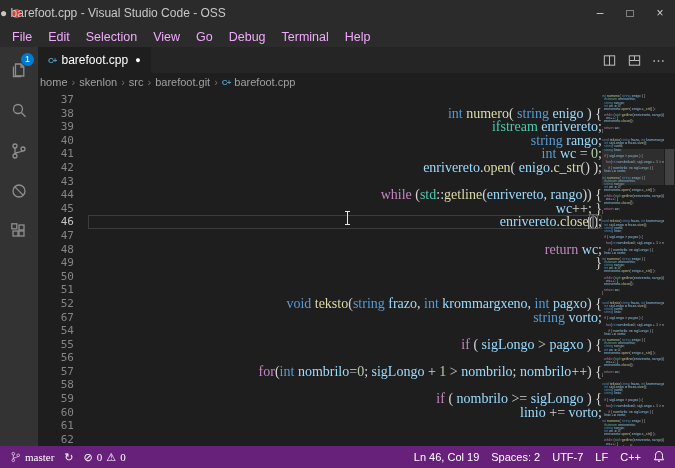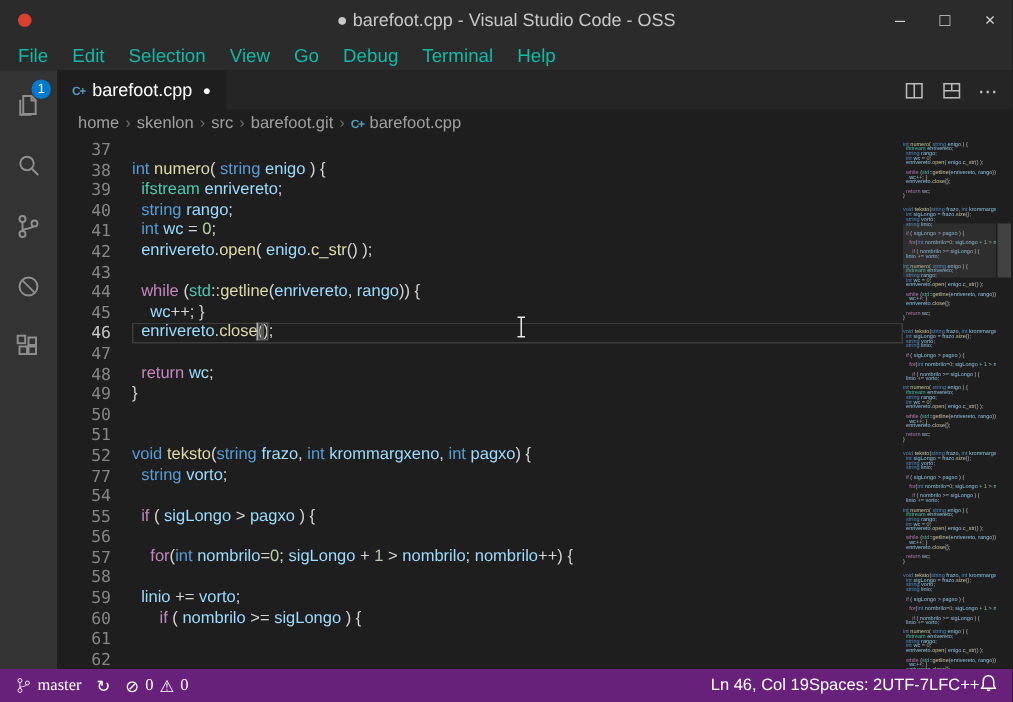--- a/index.html
+++ b/index.html
@@ -4,28 +4,28 @@
 <style>
   * { margin:0; padding:0; box-sizing:border-box; }
   html,body { width:675px; height:468px; overflow:hidden; background:#1e1e1e;
               font-family:"Liberation Sans", sans-serif; }
   .window { width:675px; height:468px; display:flex; flex-direction:column; position:relative; }
 
   
   .titlebar { height:26px; background:#2b2b2b; display:flex; align-items:center;
               position:relative; color:#cccccc; flex:0 0 26px; }
   .app-dot { width:9px; height:9px; border-radius:50%; background:#d9412f; margin-left:12px; }
-  .title { position:absolute; left:0; right:0; text-align:center; font-size:12px; color:#c8c8c8; pointer-events:none; }
+  .title { position:absolute; left:0; right:0; font-size:12px; color:#c8c8c8; pointer-events:none; }
   .win-controls { margin-left:auto; display:flex; align-items:center; height:100%; }
   .win-controls span { width:30px; text-align:center; font-size:12px; color:#d0d0d0; cursor:default; }
 
   
   .menubar { height:21px; background:#2b2b2b; display:flex; align-items:center;
              padding-left:4px; flex:0 0 21px; }
-  .menu-item { padding:0 8px; font-size:12.5px; color:#14b8a6; }
+  .menu-item { padding:0 8px; font-size:12.5px; color:#f0abfc; }
 
   
   .main { flex:1; display:flex; min-height:0; }
   .activitybar { width:38px; background:#333333; display:flex; flex-direction:column;
                  align-items:center; padding-top:4px; flex:0 0 38px; }
   .act-icon { width:38px; height:40px; display:flex; align-items:center; justify-content:center;
               position:relative; }
   .act-icon svg { stroke:#8f8f8f; fill:none; stroke-width:1.3; }
   .badge { position:absolute; top:2px; right:4px; min-width:13px; height:13px; border-radius:7px;
            background:#007acc; color:#fff; font-size:9px; line-height:13px; text-align:center; }
@@ -37,33 +37,33 @@
   .tab { background:#1e1e1e; display:flex; align-items:center; gap:5px; padding:0 10px;
          font-size:12px; color:#ffffff; }
   .cpp-ico { color:#519aba; font-size:8px; font-weight:bold; letter-spacing:-1px; }
   .mod-dot { color:#ffffff; font-size:9px; margin-left:2px; }
   .tab-actions { margin-left:auto; display:flex; align-items:center; gap:10px; padding-right:10px;
                  color:#c5c5c5; }
   .tab-actions svg { stroke:#bbbbbb; fill:none; stroke-width:1.1; }
   .more-dots { font-size:13px; color:#c5c5c5; }
 
   
-  .breadcrumbs { height:18px; display:flex; align-items:center; gap:4px; padding-left:14px;
+  .breadcrumbs { height:18px; display:flex; align-items:center; gap:4px; padding-left:2px;
                  font-size:11px; color:#a0a0a0; flex:0 0 18px; }
   .bc-sep { color:#6e6e6e; font-size:11px; }
 
   
   .editor { flex:1; display:flex; min-height:0; position:relative; overflow:hidden; }
   .gutter { width:44px; flex:0 0 44px; padding:2px 8px 0 0; text-align:right;
             font-family:"DejaVu Sans Mono", monospace; font-size:11px; line-height:13.6px;
             color:#858585; }
   .line-number { height:13.6px; }
   .line-number.cur { color:#c6c6c6; }
-  .code { flex:1; min-width:0; padding:2px 0 0 6px; font-family:Liberation Sans, sans-serif;
-          font-size:11px; line-height:13.6px; color:#d4d4d4; overflow:hidden; }
+  .code { flex:1; min-width:0; padding:2px 0 0 6px; font-family:Liberation Serif, serif;
+          font-size:14px; line-height:13.6px; color:#d4d4d4; overflow:hidden;text-align:right; }
   .code-line { height:13.6px; white-space:pre; }
   .code-line.current { box-shadow: inset 0 0 0 1px #3c3c3c; }
   .tok-pl{color:#d4d4d4} .tok-kw{color:#569cd6} .tok-ctrl{color:#c586c0}
   .tok-fn{color:#dcdcaa} .tok-var{color:#9cdcfe} .tok-num{color:#b5cea8}
   .tok-type{color:#4ec9b0}
   .tok-brkt{color:#d4d4d4; outline:1px solid #5f5f5f; outline-offset:-1px;}
   .caret { display:inline-block; width:1.2px; height:12px; background:#aeafad;
            vertical-align:middle; margin:0 -0.6px; }
 
   
@@ -74,21 +74,21 @@
   .minimap-slider { position:absolute; left:0; right:0; top:58px; height:36px;
                     background:rgba(121,121,121,0.18); }
   .scrollbar { width:11px; flex:0 0 11px; position:relative; }
   .scroll-thumb { position:absolute; left:1px; right:1px; top:58px; height:36px;
                   background:rgba(121,121,121,0.4); }
 
   
   .statusbar { height:22px; background:#68217a; color:#ffffff; display:flex; align-items:center;
                font-size:11px; padding:0 10px; flex:0 0 22px; }
   .sb-left { display:flex; align-items:center; gap:10px;font-family:Liberation Serif, serif; }
-  .sb-right { margin-left:auto; display:flex; align-items:center; }
+  .sb-right { margin-left:auto; display:flex; align-items:center; gap:12px; }
   .sb-item { display:flex; align-items:center; gap:4px; }
   .sb-item svg { stroke:#ffffff; fill:none; stroke-width:1.1; }
   .sb-glyph { font-size:11px; }
 
   
   .ibeam { position:absolute; left:343px; top:211px; width:9px; height:14px; pointer-events:none; z-index:9; }
   .ibeam::before { content:""; position:absolute; left:4px; top:1px; width:1px; height:12px; background:#e8e8e8; }
   .ibeam::after  { content:""; position:absolute; left:2px; top:0; width:5px; height:1px;
                    background:#e8e8e8; box-shadow:0 13px 0 #e8e8e8; }
 </style>
@@ -206,21 +206,21 @@
             <div class="line-number">43</div>
             <div class="line-number">44</div>
             <div class="line-number">45</div>
             <div class="line-number cur">46</div>
             <div class="line-number">47</div>
             <div class="line-number">48</div>
             <div class="line-number">49</div>
             <div class="line-number">50</div>
             <div class="line-number">51</div>
             <div class="line-number">52</div>
-            <div class="line-number">77</div>
+            <div class="line-number">67</div>
             <div class="line-number">54</div>
             <div class="line-number">55</div>
             <div class="line-number">56</div>
             <div class="line-number">57</div>
             <div class="line-number">58</div>
             <div class="line-number">59</div>
             <div class="line-number">60</div>
             <div class="line-number">61</div>
             <div class="line-number">62</div>
           </div>
@@ -240,22 +240,22 @@
             <div class="code-line"><span class="tok-pl">}</span></div>
             <div class="code-line"></div>
             <div class="code-line"></div>
             <div class="code-line"><span class="tok-kw">void</span><span class="tok-pl"> </span><span class="tok-fn">teksto</span><span class="tok-pl">(</span><span class="tok-kw">string</span><span class="tok-pl"> </span><span class="tok-var">frazo</span><span class="tok-pl">, </span><span class="tok-kw">int</span><span class="tok-pl"> </span><span class="tok-var">krommargxeno</span><span class="tok-pl">, </span><span class="tok-kw">int</span><span class="tok-pl"> </span><span class="tok-var">pagxo</span><span class="tok-pl">) {</span></div>
             <div class="code-line"><span class="tok-pl">  </span><span class="tok-kw">string</span><span class="tok-pl"> </span><span class="tok-var">vorto</span><span class="tok-pl">;</span></div>
             <div class="code-line"></div>
             <div class="code-line"><span class="tok-pl">  </span><span class="tok-ctrl">if</span><span class="tok-pl"> ( </span><span class="tok-var">sigLongo</span><span class="tok-pl"> &gt; </span><span class="tok-var">pagxo</span><span class="tok-pl"> ) {</span></div>
             <div class="code-line"></div>
             <div class="code-line"><span class="tok-pl">    </span><span class="tok-ctrl">for</span><span class="tok-pl">(</span><span class="tok-kw">int</span><span class="tok-pl"> </span><span class="tok-var">nombrilo</span><span class="tok-pl">=</span><span class="tok-num">0</span><span class="tok-pl">; </span><span class="tok-var">sigLongo</span><span class="tok-pl"> + </span><span class="tok-num">1</span><span class="tok-pl"> &gt; </span><span class="tok-var">nombrilo</span><span class="tok-pl">; </span><span class="tok-var">nombrilo</span><span class="tok-pl">++) {</span></div>
             <div class="code-line"></div>
+            <div class="code-line"><span class="tok-pl">      </span><span class="tok-ctrl">if</span><span class="tok-pl"> ( </span><span class="tok-var">nombrilo</span><span class="tok-pl"> &gt;= </span><span class="tok-var">sigLongo</span><span class="tok-pl"> ) {</span></div>
             <div class="code-line"><span class="tok-pl">  </span><span class="tok-var">linio</span><span class="tok-pl"> += </span><span class="tok-var">vorto</span><span class="tok-pl">;</span></div>
-            <div class="code-line"><span class="tok-pl">      </span><span class="tok-ctrl">if</span><span class="tok-pl"> ( </span><span class="tok-var">nombrilo</span><span class="tok-pl"> &gt;= </span><span class="tok-var">sigLongo</span><span class="tok-pl"> ) {</span></div>
           </div>
         <div class="minimap">
           <div class="minimap-content">
               <div class="code-line"></div>
               <div class="code-line"><span class="tok-kw">int</span><span class="tok-pl"> </span><span class="tok-fn">numero</span><span class="tok-pl">( </span><span class="tok-kw">string</span><span class="tok-pl"> </span><span class="tok-var">enigo</span><span class="tok-pl"> ) {</span></div>
               <div class="code-line"><span class="tok-pl">  </span><span class="tok-type">ifstream</span><span class="tok-pl"> </span><span class="tok-var">enrivereto</span><span class="tok-pl">;</span></div>
               <div class="code-line"><span class="tok-pl">  </span><span class="tok-kw">string</span><span class="tok-pl"> </span><span class="tok-var">rango</span><span class="tok-pl">;</span></div>
               <div class="code-line"><span class="tok-pl">  </span><span class="tok-kw">int</span><span class="tok-pl"> </span><span class="tok-var">wc</span><span class="tok-pl"> = </span><span class="tok-num">0</span><span class="tok-pl">;</span></div>
               <div class="code-line"><span class="tok-pl">  </span><span class="tok-var">enrivereto</span><span class="tok-pl">.</span><span class="tok-fn">open</span><span class="tok-pl">( </span><span class="tok-var">enigo</span><span class="tok-pl">.</span><span class="tok-fn">c_str</span><span class="tok-pl">() );</span></div>
               <div class="code-line"></div>

